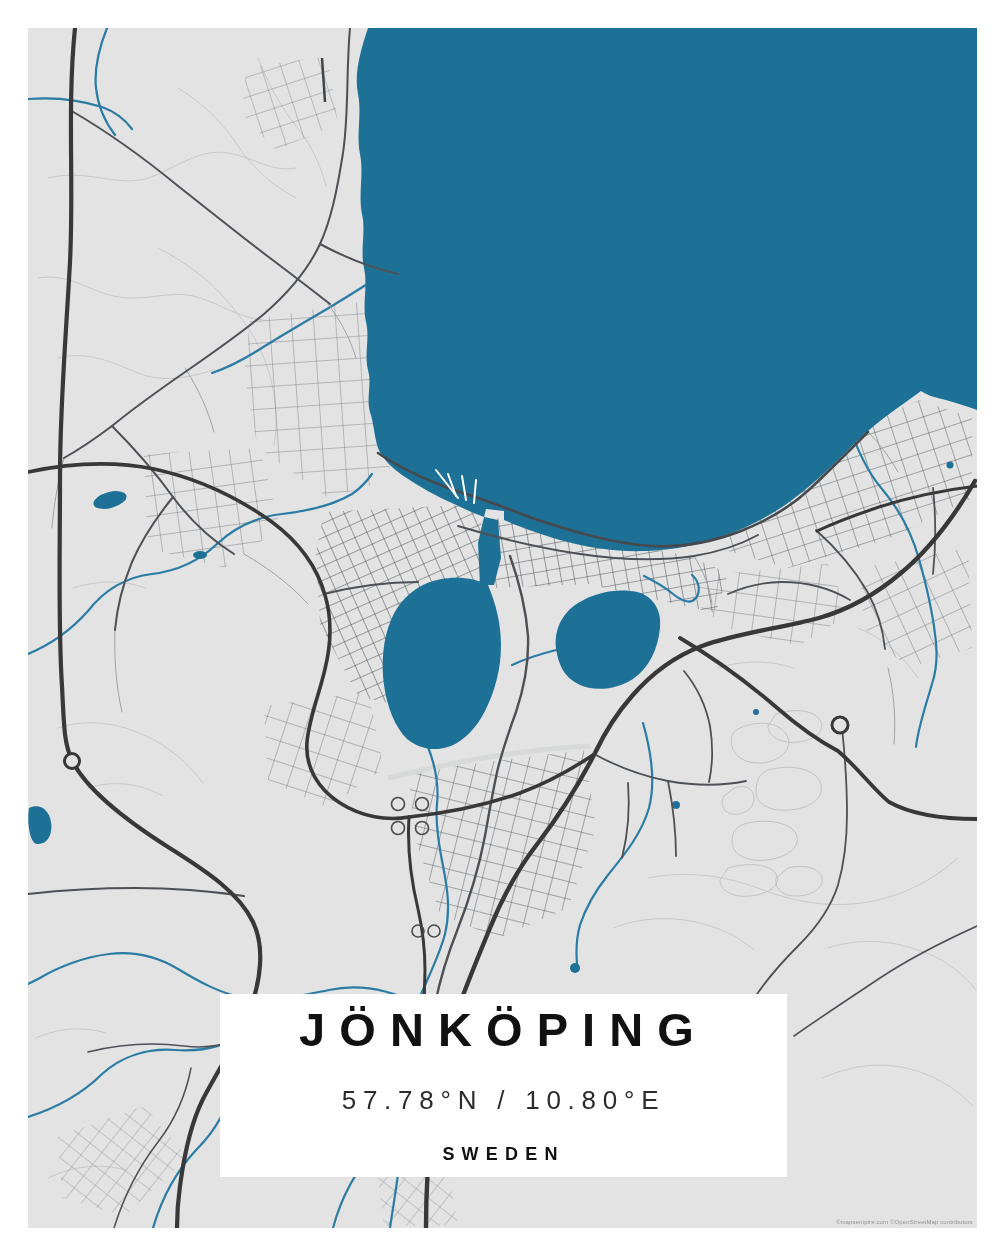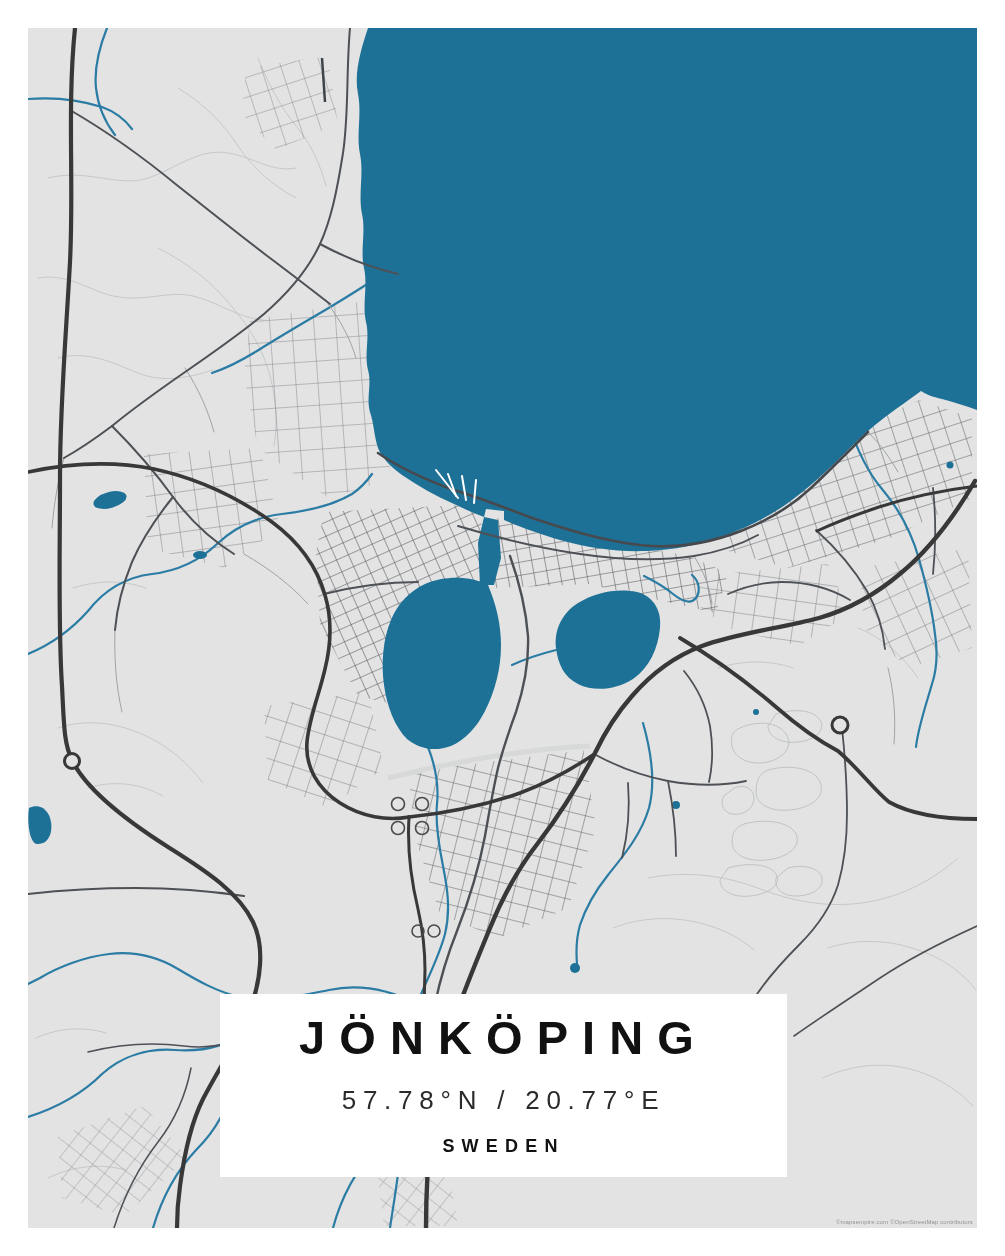--- a/index.html
+++ b/index.html
@@ -34,21 +34,21 @@
   .loop{fill:none;stroke:#4A4A4A;stroke-width:1.6;}
   .rndb{fill:var(--land);stroke:var(--road-major);stroke-width:3;}
   .pier{fill:none;stroke:#FFFFFF;stroke-width:2;stroke-linecap:round;}
   .pierdark{fill:none;stroke:#3F4449;stroke-width:2.5;}
 
   .attribution{position:absolute;right:4px;bottom:3px;font-size:6px;line-height:1;
                color:var(--attribution);letter-spacing:.02em;}
 
   .title-box{position:absolute;left:220px;top:994px;width:567px;height:183px;
              background:var(--frame);display:flex;flex-direction:column;
-             align-items:center;justify-content:center;gap:0;}
+             align-items:center;justify-content:center;gap:8px;}
   .title{font-size:47px;font-weight:700;letter-spacing:.30em;color:var(--text);
          line-height:1;margin:2px 0 0 0;white-space:nowrap;}
   .coords{font-size:26px;font-weight:400;letter-spacing:.26em;color:#2B2B2B;
           line-height:1;margin:26px 0 0 0;white-space:nowrap;}
   .country{font-size:18px;font-weight:700;letter-spacing:.40em;color:var(--text);
            line-height:1;margin:24px 0 4px 0;white-space:nowrap;}
 </style>
 </head>
 <body>
 
@@ -237,16 +237,16 @@
         <path class="pier" d="M 430 470 L 408 442"></path>
         <path class="pierdark" d="M 294 30 L 297 74"></path>
       </g>
     </svg>
 
     <div class="attribution">©mapsempire.com ©OpenStreetMap contributors</div>
   </div>
 
   <div class="title-box">
     <div class="title">JÖNKÖPING</div>
-    <div class="coords">57.78°N / 20.77°E</div>
+    <div class="coords">57.78°N / 10.80°E</div>
     <div class="country">SWEDEN</div>
   </div>
 </div>
 
 </body></html>

